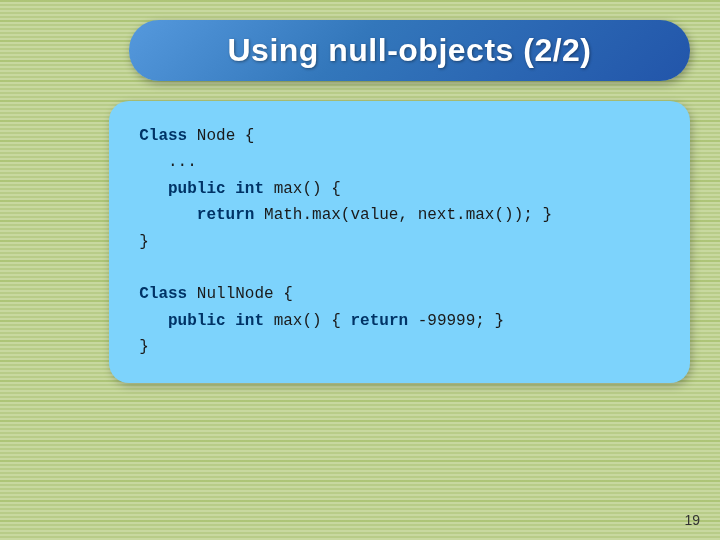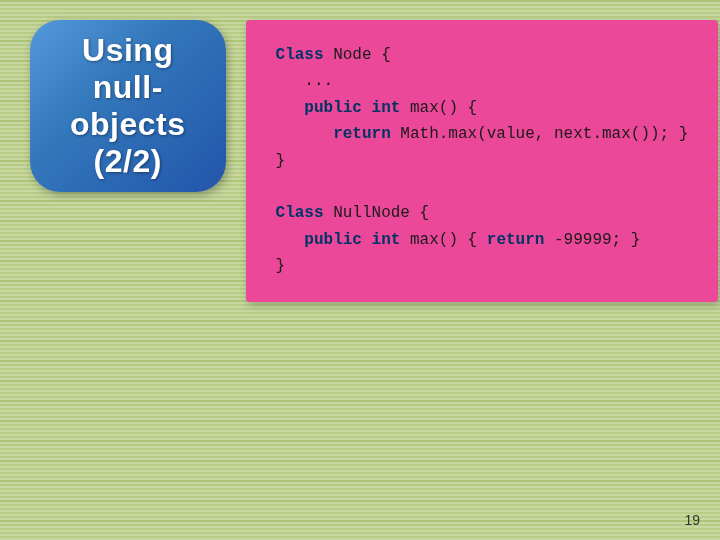--- a/index.html
+++ b/index.html
@@ -36,22 +36,23 @@
         rgba(150, 180, 80, 0.3) 20px
       );
       pointer-events: none;
     }
 
     .slide-container {
       width: 720px;
       height: 540px;
       position: relative;
       display: flex;
-      align-items: flex-start;
-      padding: 20px 30px 24px;
+      flex-direction: column;
+      align-items: flex-end;
+      padding: 20px 30px 14px;
       gap: 20px;
     }
 
     .title-banner {
       background: linear-gradient(135deg, #5599dd 0%, #3377bb 40%, #2255aa 100%);
       border-radius: 30px;
       padding: 12px 40px;
       width: 85%;
       text-align: center;
       box-shadow: 2px 3px 8px rgba(0,0,0,0.3);
@@ -59,22 +60,22 @@
 
     .title-text {
       color: white;
       font-size: 32px;
       font-weight: bold;
       text-shadow: 1px 1px 3px rgba(0,0,0,0.4);
       letter-spacing: 0.5px;
     }
 
     .code-box {
-      background: #ec4899;
-      border-radius: 4px;
+      background: #7dd3fc;
+      border-radius: 20px;
       padding: 22px 30px;
       width: 88%;
       box-shadow: 2px 3px 8px rgba(0,0,0,0.25);
     }
 
     .code-content {
       font-family: 'Courier New', Courier, monospace;
       font-size: 16px;
       line-height: 1.65;
       color: #1a1a1a;

